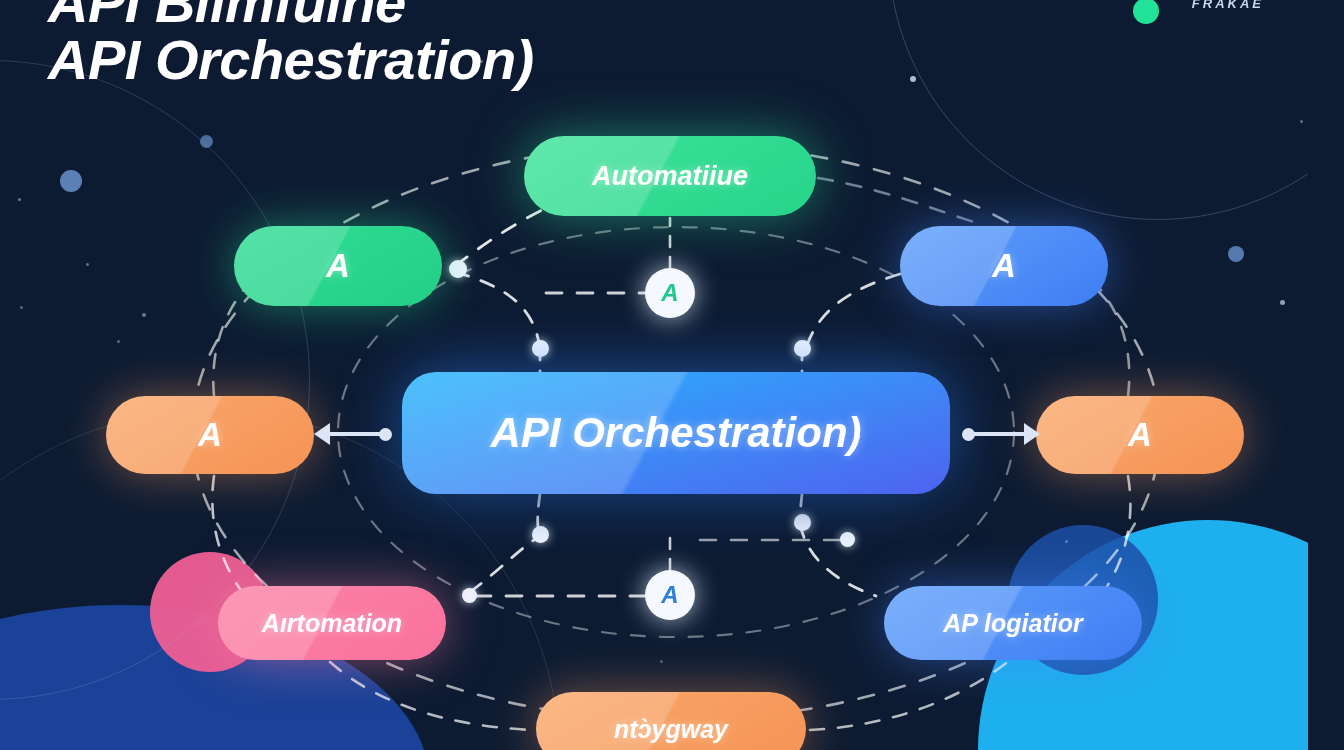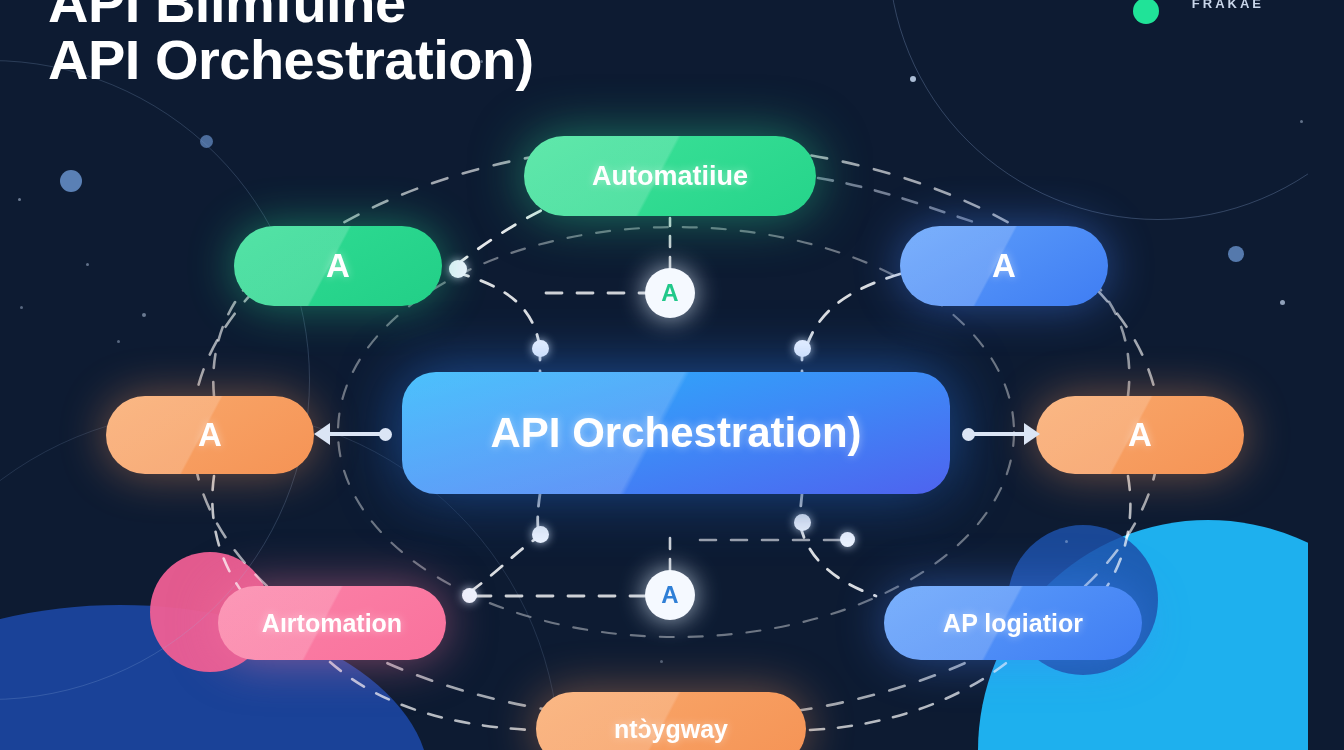--- a/index.html
+++ b/index.html
@@ -9,20 +9,21 @@
     font-family:"Liberation Sans", sans-serif;
     background:#0d1b32;
     position:relative;
   }
   #stage {
     position:absolute; left:0; top:0; width:1308px; height:750px;
     overflow:hidden;
     background:
       radial-gradient(ellipse 900px 620px at 58% 46%, #112murky 0%, transparent 60%),
       radial-gradient(ellipse 1000px 700px at 50% 40%, #13264a 0%, #0c1a31 55%, #0a1628 100%);
+    font-style: italic;
   }
   
   .blob { position:absolute; border-radius:50%; }
   #blob-cyan-br {
     width:460px; height:460px; right:-130px; bottom:-230px;
     background:#1eb0ee;
   }
   #blob-blue-br {
     width:150px; height:150px; right:150px; bottom:75px;
     background:#1d50a8; opacity:.85;

